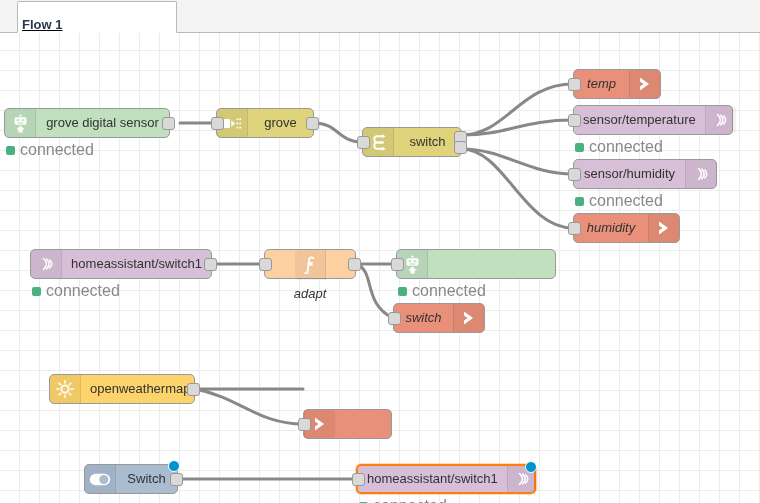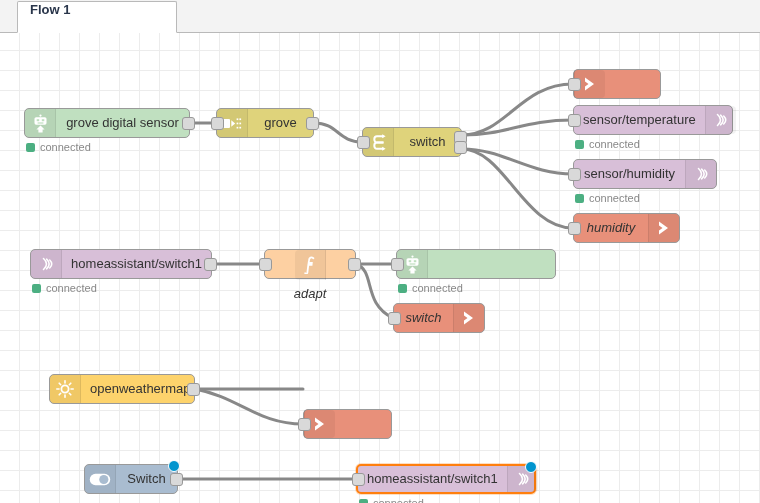--- a/index.html
+++ b/index.html
@@ -29,22 +29,23 @@
     position: absolute;
     left: 17px; top: 1px;
     height: 32px;
     min-width: 160px;
     background: #ffffff;
     border: 1px solid #b9b9b9;
     border-bottom: 1px solid #ffffff;
     border-radius: 2px 2px 0 0;
     box-sizing: border-box;
     display: flex;
-    align-items: flex-start;
-    padding: 0 12px;
+    align-items: flex-end;
+    padding: 0 4px;
+    text-decoration: underline;
   }
   .tab-label {
     font-size: 13px;
     font-weight: bold;
     color: #29354a;
     white-space: nowrap;
   }
 
   
   #canvas {
@@ -133,21 +134,21 @@
     white-space: nowrap;
   }
   .status-dot {
     width: 9px; height: 9px;
     border-radius: 2px;
     background: #3FADB5;
     margin-right: 5px;
   }
   .status-dot.green { background: #4CAF82; }
   .status-text {
-    font-size: 11px;
+    font-size: 16px;
     color: #888888;
   }
 
   
   .changed-dot {
     position: absolute;
     right: -3px; top: -5px;
     width: 10px; height: 10px;
     border-radius: 50%;
     background: #0094ce;
@@ -211,21 +212,21 @@
         <path d="M 356 231 C 376 238, 362 270, 393 285"></path>
 
         <path d="M 195 356 C 240 356, 262 356, 303 356"></path>
 
         <path d="M 195 356 C 238 364, 258 391, 303 391"></path>
 
         <path d="M 178 446 C 240 446, 300 446, 356 446"></path>
       </g>
     </svg>
 
-    <div class="node" style="left:24px; top:75px; width:166px; background:#c0e0c0;">
+    <div class="node" style="left:4px; top:75px; width:166px; background:#c0e0c0;">
       <div class="node-icon">
         <svg class="glyph" width="17" height="19" viewBox="0 0 17 19">
           <circle cx="8.5" cy="1.6" r="1.1" fill="#fff"></circle>
           <rect x="2.5" y="3.2" width="12" height="7.5" rx="1.6" fill="#fff"></rect>
           <rect x="4.7" y="5.2" width="2.5" height="2" fill="#c0e0c0"></rect>
           <rect x="9.8" y="5.2" width="2.5" height="2" fill="#c0e0c0"></rect>
           <rect x="5.6" y="8.4" width="5.8" height="1.2" fill="#c0e0c0"></rect>
           <path d="M8.5 11.5 L12.6 15.5 L10.6 15.5 L10.6 18.6 L6.4 18.6 L6.4 15.5 L4.4 15.5 Z" fill="#fff"></path>
         </svg>
       </div>
@@ -266,20 +267,21 @@
           <path d="M12.2 12.8 L15.6 14.8 L12.2 16.8 Z" fill="#fff"></path>
         </svg>
       </div>
       <div class="node-label">switch</div>
       <div class="port in"></div>
       <div class="port out p1"></div>
       <div class="port out p2"></div>
     </div>
 
     <div class="node" style="left:573px; top:36px; width:88px; background:#e8907a;">
+      <div class="node-label italic">temp</div>
       <div class="node-icon right">
         <svg class="glyph" width="15" height="16" viewBox="0 0 15 16">
           <path d="M2 1.5 L11 8 L2 14.5 L2 10.5 L5.5 8 L2 5.5 Z" fill="#fff"></path>
         </svg>
       </div>
       <div class="port in"></div>
     </div>
 
     <div class="node" style="left:573px; top:72px; width:160px; background:#d8bfd8;">
       <div class="node-label">sensor/temperature</div>

